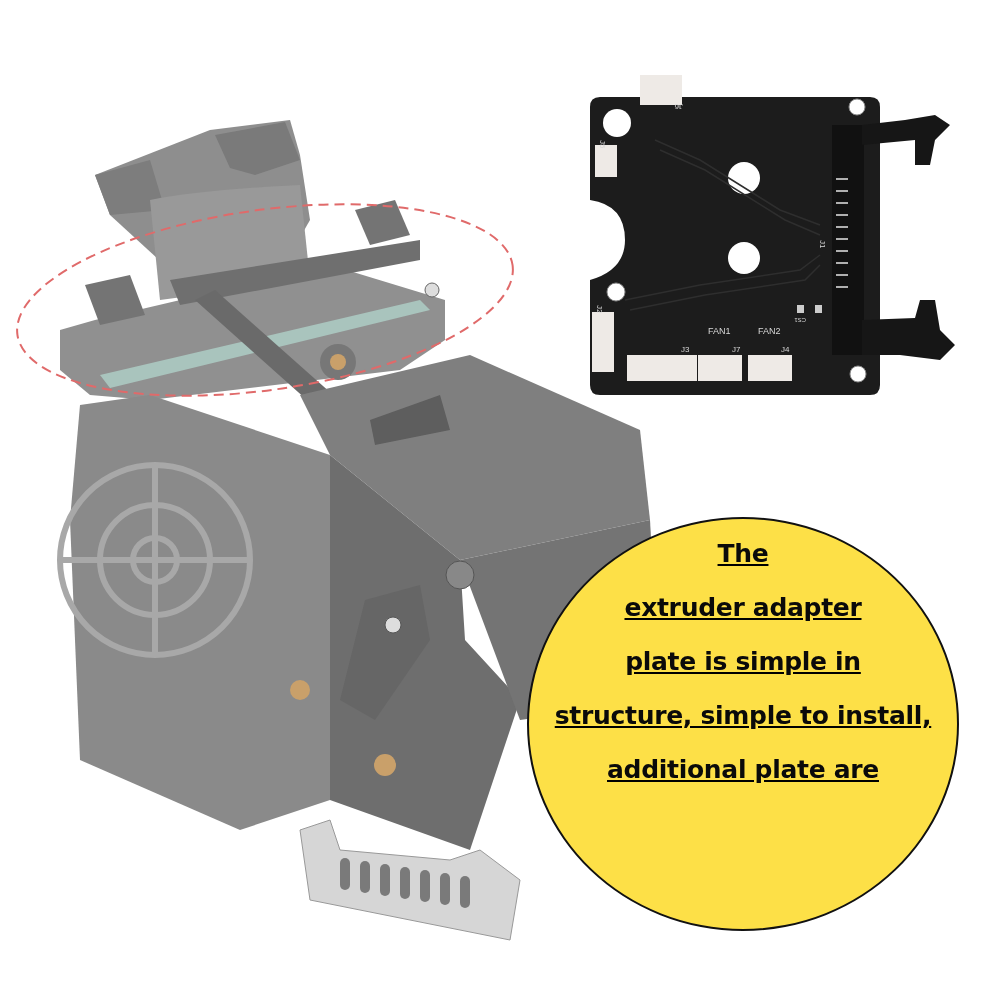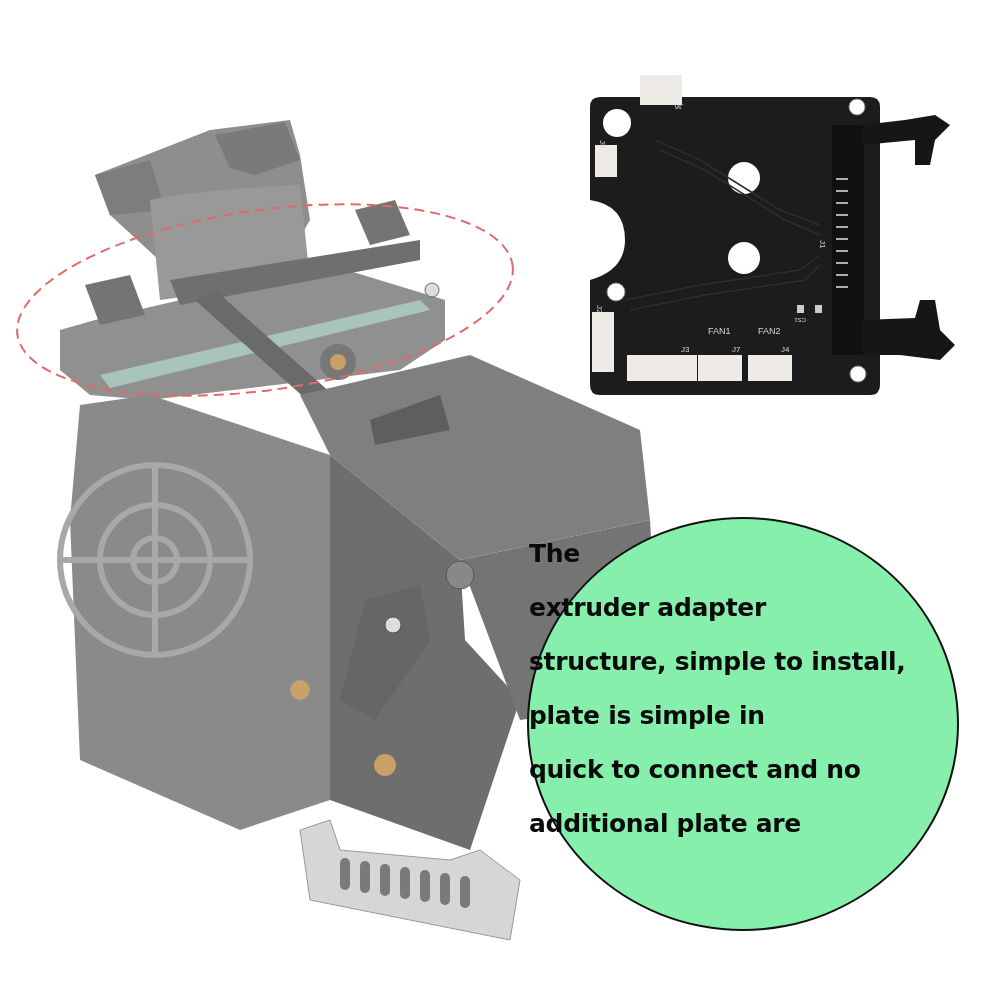--- a/index.html
+++ b/index.html
@@ -1,23 +1,24 @@
 <!DOCTYPE html>
 <html><head>
 <meta charset="utf-8">
 <style>
   html, body { margin: 0; padding: 0; }
   body { width: 1000px; height: 1000px; background: #ffffff; position: relative; overflow: hidden; font-family: "DejaVu Sans", sans-serif; }
   .layer { position: absolute; left: 0; top: 0; width: 1000px; height: 1000px; }
   .pcb-label { font-family: "Liberation Sans", sans-serif; fill: #d8d8d8; }
   .callout {
     position: absolute; left: 527px; top: 517px; width: 432px; height: 414px;
-    border-radius: 50%; background: #86efac; border: 2px solid #111;
-    box-sizing: border-box; display: flex; flex-direction: column; align-items: flex-start; justify-content: flex-start;
+    border-radius: 50%; background: #fde047; border: 2px solid #111;
+    box-sizing: border-box; display: flex; flex-direction: column; align-items: center; justify-content: flex-start;
     padding-top: 8px;
+    text-decoration: underline;
   }
   .callout-line {
     font-family: "DejaVu Sans", sans-serif; font-weight: bold; font-size: 25px; color: #0a0a0a;
     line-height: 54px; white-space: nowrap; letter-spacing: -0.3px;
   }
 </style>
 </head>
 <body>
 
 <svg class="layer" viewBox="0 0 1000 1000" xmlns="http://www.w3.org/2000/svg">
@@ -125,17 +126,16 @@
   <text class="pcb-label" x="781" y="352" font-size="8">J4</text>
   <text class="pcb-label" x="820" y="240" font-size="8" transform="rotate(90 820 240)">J1</text>
   <text class="pcb-label" x="818" y="322" font-size="6" transform="rotate(180 812 320)">CS1</text>
   <text class="pcb-label" x="708" y="334" font-size="9">FAN1</text>
   <text class="pcb-label" x="758" y="334" font-size="9">FAN2</text>
 </svg>
 
 <div class="callout">
   <div class="callout-line">The</div>
   <div class="callout-line">extruder adapter</div>
+  <div class="callout-line">plate is simple in</div>
   <div class="callout-line">structure, simple to install,</div>
-  <div class="callout-line">plate is simple in</div>
-  <div class="callout-line">quick to connect and no</div>
   <div class="callout-line">additional plate are</div>
 </div>
 
 </body></html>

